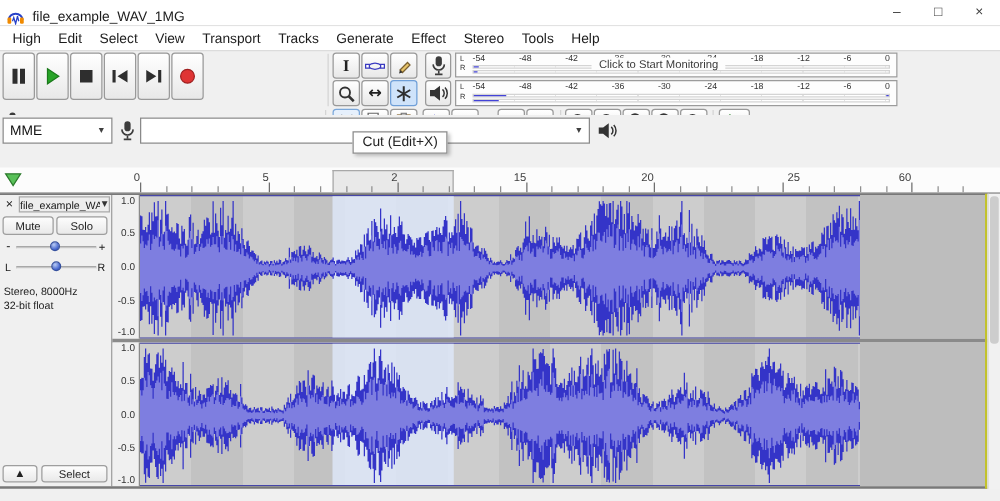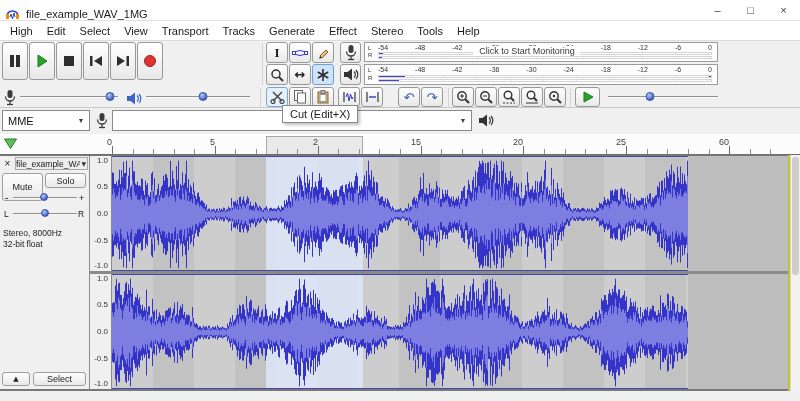--- a/index.html
+++ b/index.html
@@ -392,21 +392,21 @@
       </span>
   </div>
   <div class="slider" style="left:608px;top:50px;width:110px">
     <div class="tr"></div>
       <div class="th" style="left:38%"></div>
   </div>
 </div>
 
 <div class="tooltip">Cut (Edit+X)</div>
 
-<div style="position:absolute;left:0;top:108px;width:800px;height:26px;background:#f0f0f0">
+<div style="position:absolute;left:0;top:92px;width:800px;height:26px;background:#f0f0f0">
   <div class="combo" style="left:2px;top:2px;width:88px">
     <span class="cv">MME</span>
     <span class="ca">▼</span>
   </div>
   <span style="position:absolute;left:96px;top:4px">
       <svg width="12" height="17" viewBox="0 0 12 17">
         <rect x="3.5" y="1" width="5" height="8" rx="2.5" fill="#3c3c3c"></rect>
         <path d="M1.5 7.5 a4.5 4.5 0 0 0 9 0" fill="none" stroke="#3c3c3c" stroke-width="1.3"></path>
         <line x1="6" y1="12.5" x2="6" y2="15" stroke="#3c3c3c" stroke-width="1.3"></line>
         <line x1="3" y1="15.5" x2="9" y2="15.5" stroke="#3c3c3c" stroke-width="1.3"></line>
@@ -430,21 +430,21 @@
       <svg width="15" height="12">
         <polygon points="1.5,1 13.5,1 7.5,10.5" fill="#58c058" stroke="#2d7a2d"></polygon>
       </svg>
     </span>
   <div class="tl-sel" style="left:266px;width:97px"></div>
   <span class="tl-num" style="left:114px">0</span>
   <span class="tl-num" style="left:217px">5</span>
   <span class="tl-num" style="left:320px">2</span>
   <span class="tl-num" style="left:423px">15</span>
   <span class="tl-num" style="left:525px">20</span>
-  <span class="tl-num" style="left:628px">25</span>
+  <span class="tl-num" style="left:642px">25</span>
   <span class="tl-num" style="left:731px">60</span>
   <div id="ruler-ticks">
       <i class="tick mj" style="left: 112px;"></i>
       <i class="tick" style="left: 132.57px;"></i>
       <i class="tick" style="left: 153.14px;"></i>
       <i class="tick" style="left: 173.71px;"></i>
       <i class="tick" style="left: 194.28px;"></i>
       <i class="tick mj" style="left: 214.85px;"></i>
       <i class="tick" style="left: 235.42px;"></i>
       <i class="tick" style="left: 255.99px;"></i>
@@ -478,21 +478,21 @@
 
 <div class="track-area">
   <div class="track-top"></div>
 
   <div class="panel">
     <div class="pbtn" style="left:1px;top:1px;width:13px;height:13px;border:none;background:none;font-size:10px">×</div>
     <div style="position:absolute;left:15px;top:1px;width:73px;height:13px;border:1px solid #aaa;background:#ededed;display:flex;align-items:center">
       <span style="flex:1;font-size:8.5px;white-space:nowrap;overflow:hidden">file_example_WAV</span>
       <span class="uni" style="font-size:6px;padding:0 1px;color:#333">▼</span>
     </div>
-    <div class="pbtn" style="left:2px;top:17px;width:41px;height:28px">Mute</div>
+    <div class="pbtn" style="left:2px;top:17px;width:41px;height:15px">Mute</div>
     <div class="pbtn" style="left:45px;top:17px;width:41px;height:15px">Solo</div>
 
     <span style="position:absolute;left:5px;top:36px;font-size:10px">-</span>
     <span style="position:absolute;left:79px;top:37px;font-size:9px">+</span>
     <div class="slider" style="left:13px;top:36px;width:64px">
       <div class="tr"></div>
         <div class="th" style="left:48%;width:8px;height:8px"></div>
     </div>
 
     <span style="position:absolute;left:4px;top:53px;font-size:8.5px">L</span>

